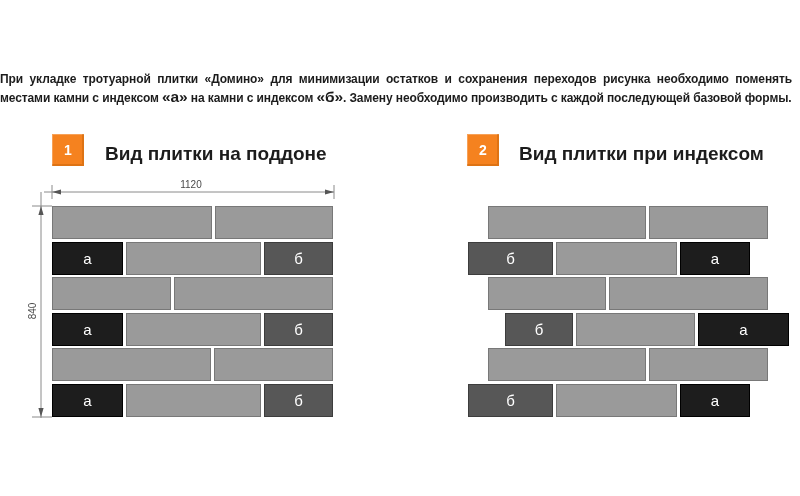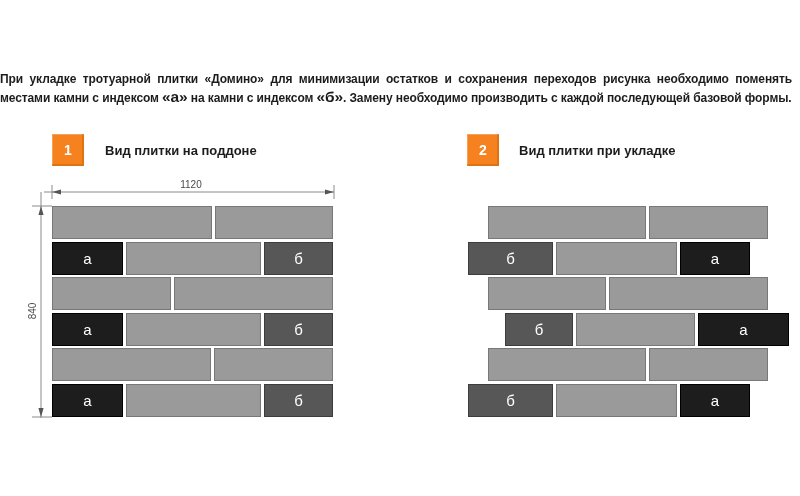--- a/index.html
+++ b/index.html
@@ -20,21 +20,21 @@
   .section-badge{
     position:absolute;width:32px;height:32px;top:134px;
     background:var(--accent_orange,#f5821f);
     color:#ffffff;font-size:14px;font-weight:bold;
     display:flex;align-items:center;justify-content:center;
     box-shadow:inset -2px -2px 0 rgba(180,90,0,0.35), inset 1px 1px 0 rgba(255,255,255,0.25);
   }
   .badge-1{left:52px;}
   .badge-2{left:467px;}
   .section-title{
-    position:absolute;top:143px;font-size:13px;font-weight:bold;color:#1c1c1c;white-space:nowrap;
+    position:absolute;top:143px;font-size:19px;font-weight:bold;color:#1c1c1c;white-space:nowrap;
   }
   .title-1{left:105px;}
   .title-2{left:519px;}
   
   .diagram{position:absolute;left:0;top:0;width:800px;height:496px;pointer-events:none;}
   .tile{
     position:absolute;box-sizing:border-box;
     display:flex;align-items:center;justify-content:center;
     color:#ffffff;font-size:15px;line-height:1;
   }
@@ -49,21 +49,21 @@
 </style>
 </head>
 <body style="--accent_orange: #f5821f; --tile_gray: #9a9a9a; --tile_dark_gray: #575757; --tile_black: #1d1d1d; --text_color: #1c1c1c; --dimension_line_color: #8a8a8a;">
 
 <p class="intro"><span>При укладке тротуарной плитки «Домино» для минимизации остатков и сохранения переходов рисунка необходимо поменять местами камни с индексом </span><span class="idx">«а»</span><span> на камни с индексом </span><span class="idx">«б»</span><span>. Замену необходимо производить с каждой последующей базовой формы.</span></p>
 
 <div class="section-badge badge-1">1</div>
 <div class="section-title title-1">Вид плитки на поддоне</div>
 
 <div class="section-badge badge-2">2</div>
-<div class="section-title title-2">Вид плитки при укладке</div>
+<div class="section-title title-2">Вид плитки при индексом</div>
 
 <svg class="dims" width="800" height="496" viewBox="0 0 800 496">
   <g>
     <line x1="44" y1="192" x2="334" y2="192"></line>
     <line x1="52" y1="185" x2="52" y2="199"></line>
     <line x1="334" y1="185" x2="334" y2="199"></line>
     <polygon points="52,192 61,189.4 61,194.6"></polygon>
     <polygon points="334,192 325,189.4 325,194.6"></polygon>
     <text x="191" y="188" text-anchor="middle">1120</text>
   </g>

